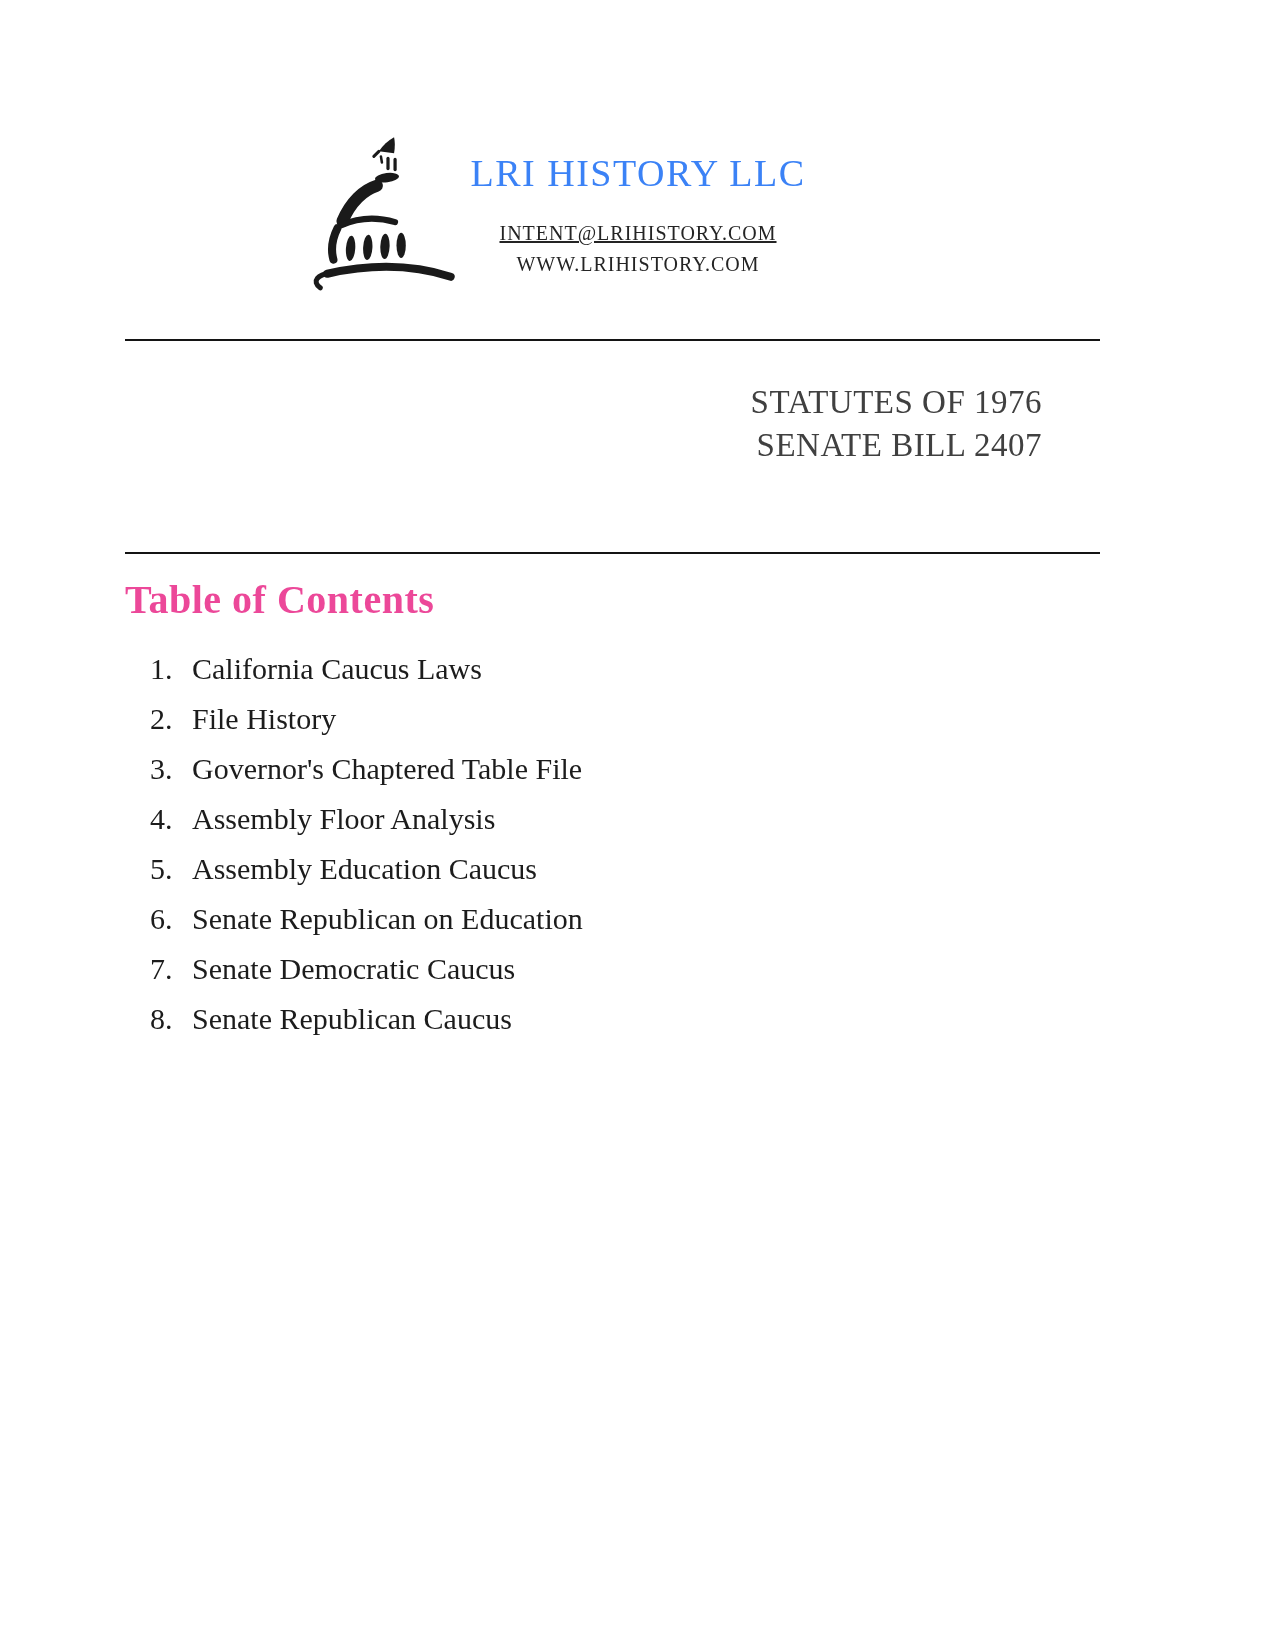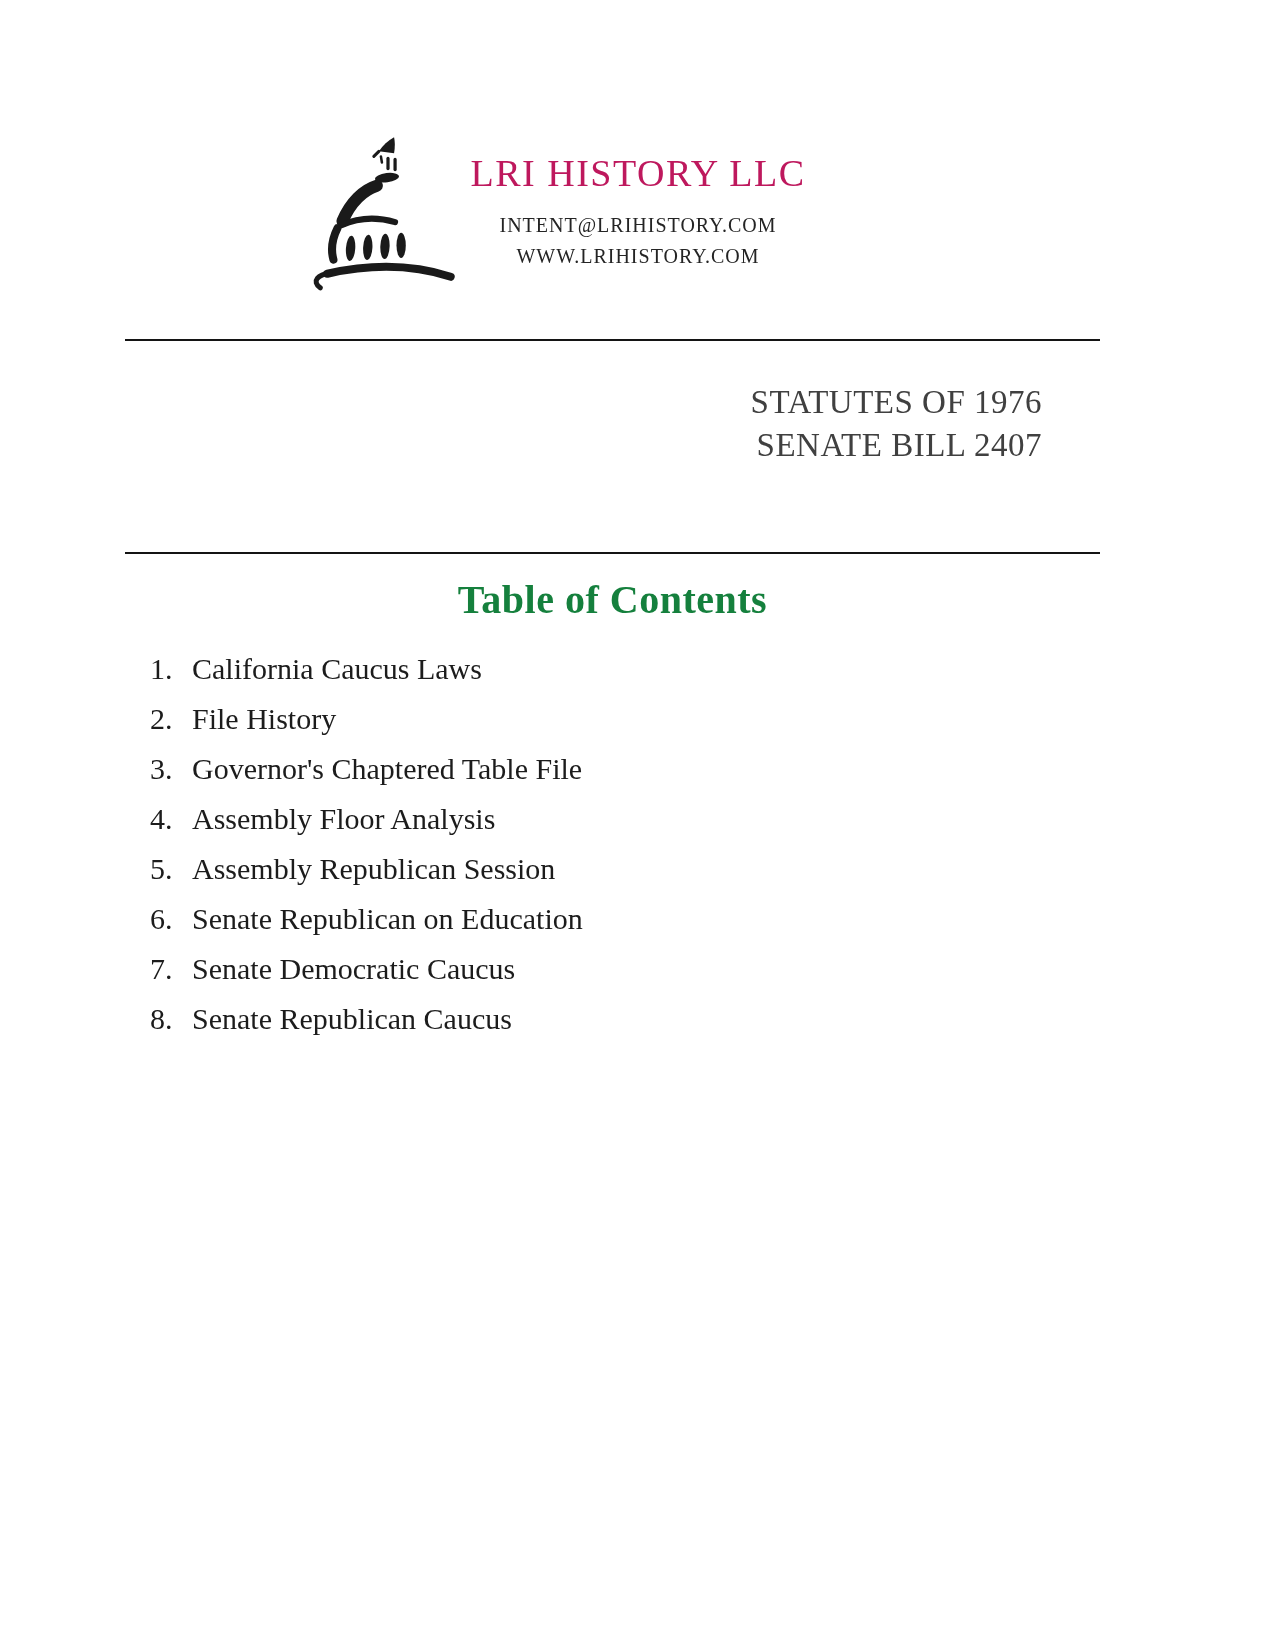--- a/index.html
+++ b/index.html
@@ -34,30 +34,30 @@
     left: 0;
     right: 0;
     top: 152px;
     text-align: center;
   }
   .company-name {
     font-size: 38px;
     line-height: 42px;
     font-weight: 400;
     letter-spacing: 1.5px;
-    color: #be185d;
+    color: #3b82f6;
     margin: 0;
   }
   .contact-line {
     font-size: 20px;
     line-height: 31px;
     letter-spacing: 1px;
     color: #242424;
   }
-  .contact-line.first { margin-top: 16px; }
+  .contact-line.first { margin-top: 24px; text-decoration: underline; }
 
   
   .rule {
     position: absolute;
     left: 125px;
     width: 975px;
     height: 2px;
     background: #141414;
   }
   .rule-top { top: 339px; }
@@ -85,23 +85,22 @@
     position: absolute;
     left: 125px;
     top: 580px;
     width: 975px;
   }
   .toc-title {
     margin: 0;
     font-size: 40px;
     line-height: 40px;
     font-weight: 700;
-    color: #15803d;
+    color: #ec4899;
     letter-spacing: 0.5px;
-    text-align: center;
   }
   .toc-list {
     list-style: none;
     margin: 24px 0 0 0;
     padding: 0;
     font-size: 30px;
     color: #1c1c1c;
   }
   .toc-item {
     display: flex;
@@ -181,21 +180,21 @@
       <li class="toc-item">
         <span class="toc-num">3.</span>
         <span class="toc-label">Governor's Chaptered Table File</span>
       </li>
       <li class="toc-item">
         <span class="toc-num">4.</span>
         <span class="toc-label">Assembly Floor Analysis</span>
       </li>
       <li class="toc-item">
         <span class="toc-num">5.</span>
-        <span class="toc-label">Assembly Republican Session</span>
+        <span class="toc-label">Assembly Education Caucus</span>
       </li>
       <li class="toc-item">
         <span class="toc-num">6.</span>
         <span class="toc-label">Senate Republican on Education</span>
       </li>
       <li class="toc-item">
         <span class="toc-num">7.</span>
         <span class="toc-label">Senate Democratic Caucus</span>
       </li>
       <li class="toc-item">

